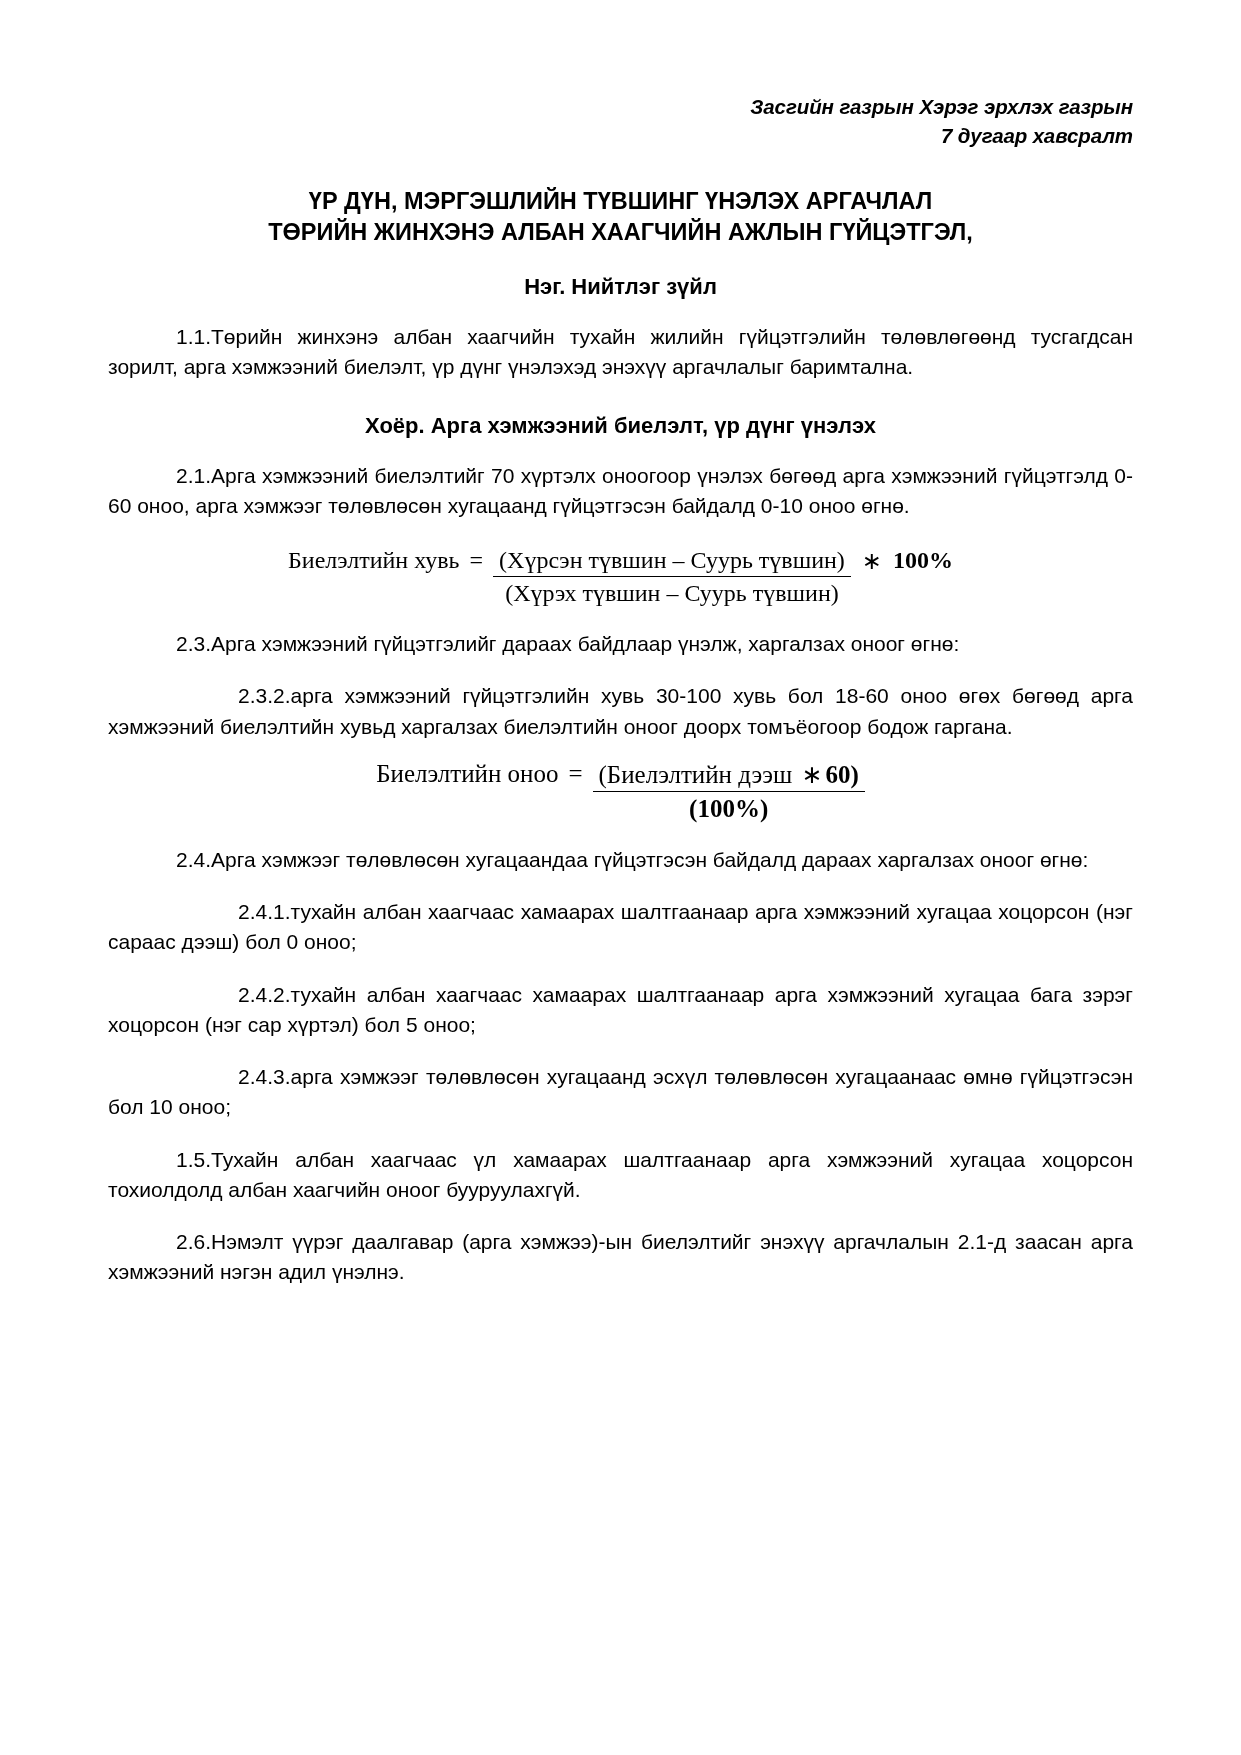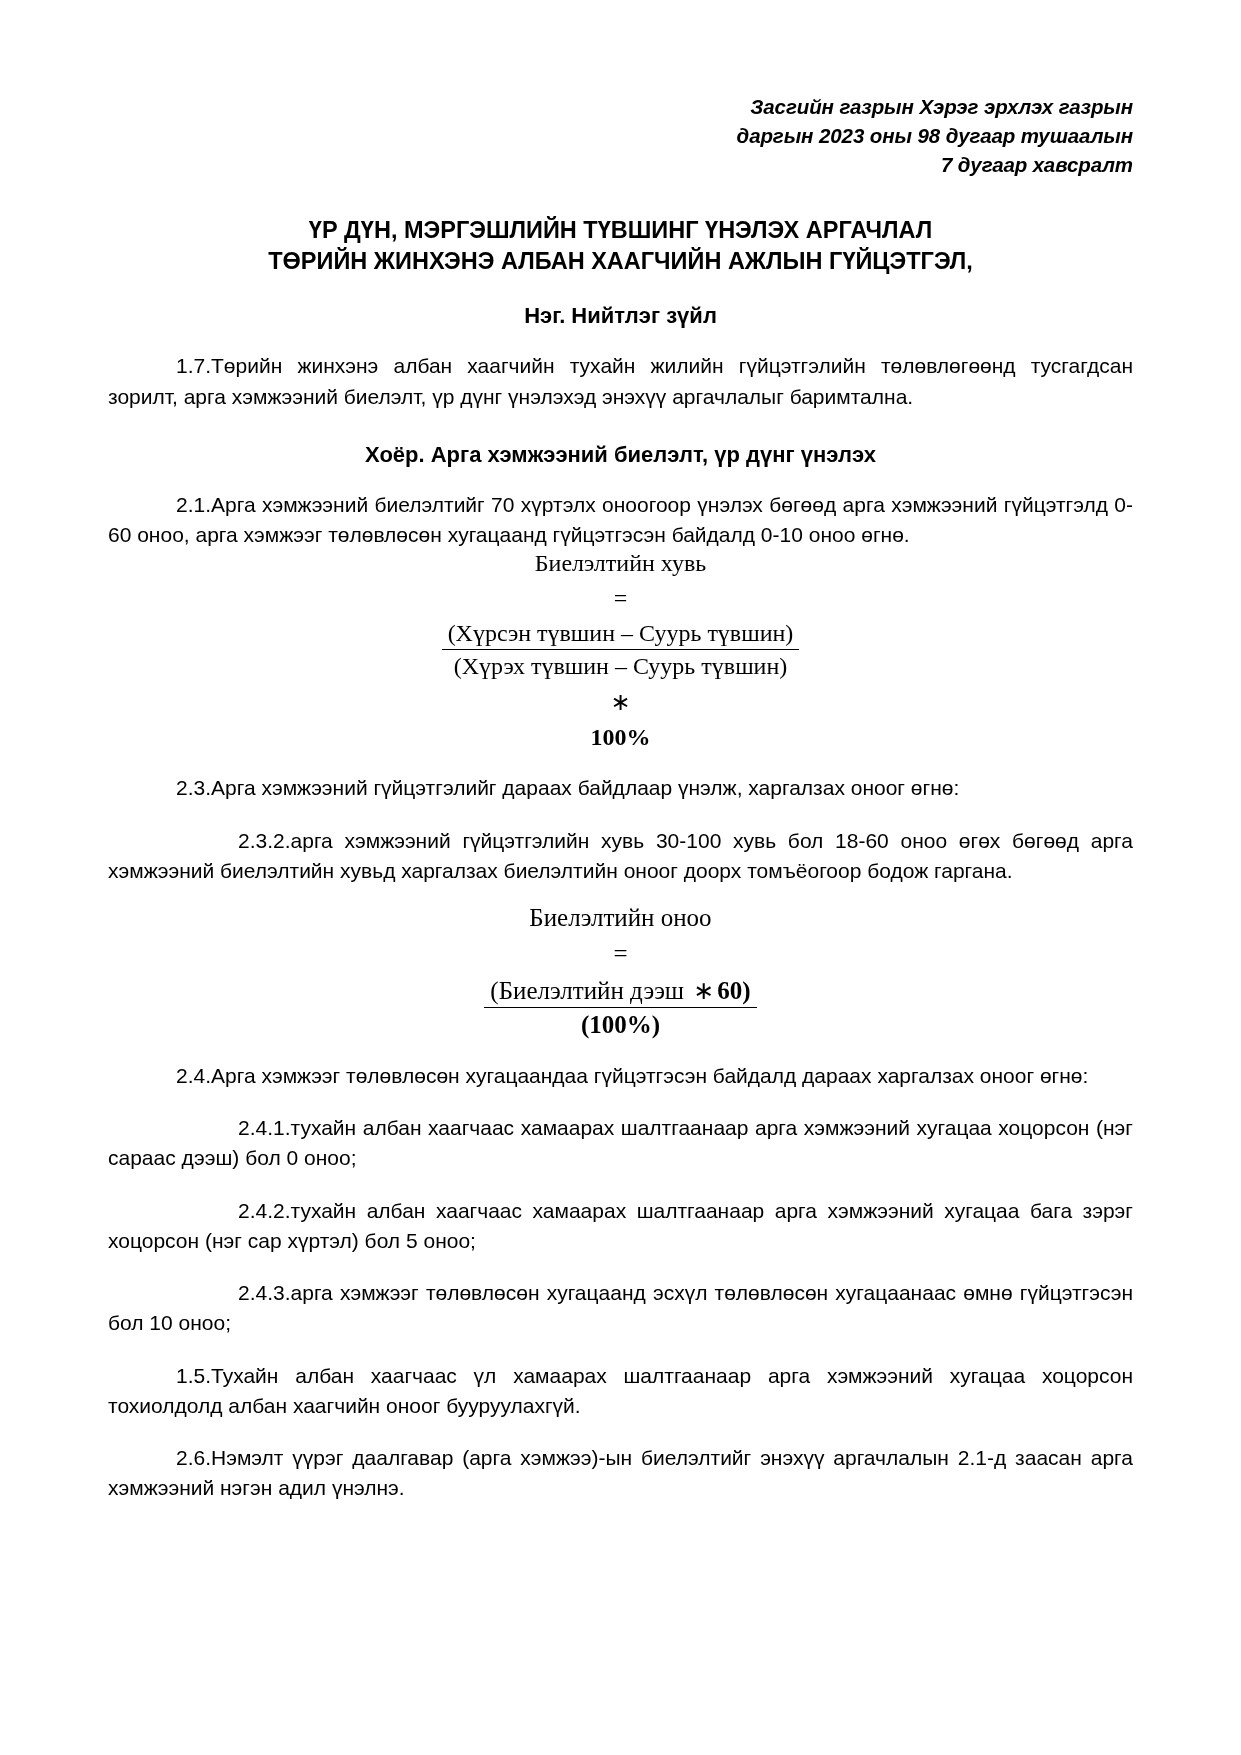--- a/index.html
+++ b/index.html
@@ -63,25 +63,24 @@
     text-indent: 68px;
     hyphens: none;
   }
   p.body.sub { text-indent: 130px; }
 
   
   .formula {
     font-family: "Liberation Serif", serif;
     font-size: 24px;
     display: flex;
-    align-items: center;
+    align-items: flex-start;
     justify-content: center;
-    margin: 0 0 4px 0;
+    margin: 26px 0 4px 0;
     gap: 8px;
-    flex-direction: column;
   }
   .formula .lhs {
     white-space: nowrap;
   }
   .formula .eq { padding: 0 2px; }
   .frac {
     display: inline-flex;
     flex-direction: column;
     align-items: stretch;
     text-align: center;
@@ -105,32 +104,31 @@
 
   .formula.f2 { font-size: 25px; margin-top: 18px; }
 </style>
 </head>
 <body>
 
 <div class="page">
 
   <div class="doc-header">
     <div>Засгийн газрын Хэрэг эрхлэх газрын</div>
-    <div>даргын 2023 оны 98 дугаар тушаалын</div>
     <div>7 дугаар хавсралт</div>
   </div>
 
   <div class="doc-title">
     <div>ҮР ДҮН, МЭРГЭШЛИЙН ТҮВШИНГ ҮНЭЛЭХ АРГАЧЛАЛ</div>
     <div>ТӨРИЙН ЖИНХЭНЭ АЛБАН ХААГЧИЙН АЖЛЫН ГҮЙЦЭТГЭЛ,</div>
   </div>
 
   <div class="section-heading">Нэг. Нийтлэг зүйл</div>
 
-  <p class="body">1.7.Төрийн жинхэнэ албан хаагчийн тухайн жилийн гүйцэтгэлийн төлөвлөгөөнд тусгагдсан зорилт, арга хэмжээний биелэлт, үр дүнг үнэлэхэд энэхүү аргачлалыг баримтална.</p>
+  <p class="body">1.1.Төрийн жинхэнэ албан хаагчийн тухайн жилийн гүйцэтгэлийн төлөвлөгөөнд тусгагдсан зорилт, арга хэмжээний биелэлт, үр дүнг үнэлэхэд энэхүү аргачлалыг баримтална.</p>
 
   <div class="section-heading h2">Хоёр. Арга хэмжээний биелэлт, үр дүнг үнэлэх</div>
 
   <p class="body">2.1.Арга хэмжээний биелэлтийг 70 хүртэлх оноогоор үнэлэх бөгөөд арга хэмжээний гүйцэтгэлд 0-60 оноо, арга хэмжээг төлөвлөсөн хугацаанд гүйцэтгэсэн байдалд 0-10 оноо өгнө.</p>
 
 
   <div class="formula f1">
     <span class="lhs">Биелэлтийн хувь</span>
     <span class="eq">=</span>
     <span class="frac">

